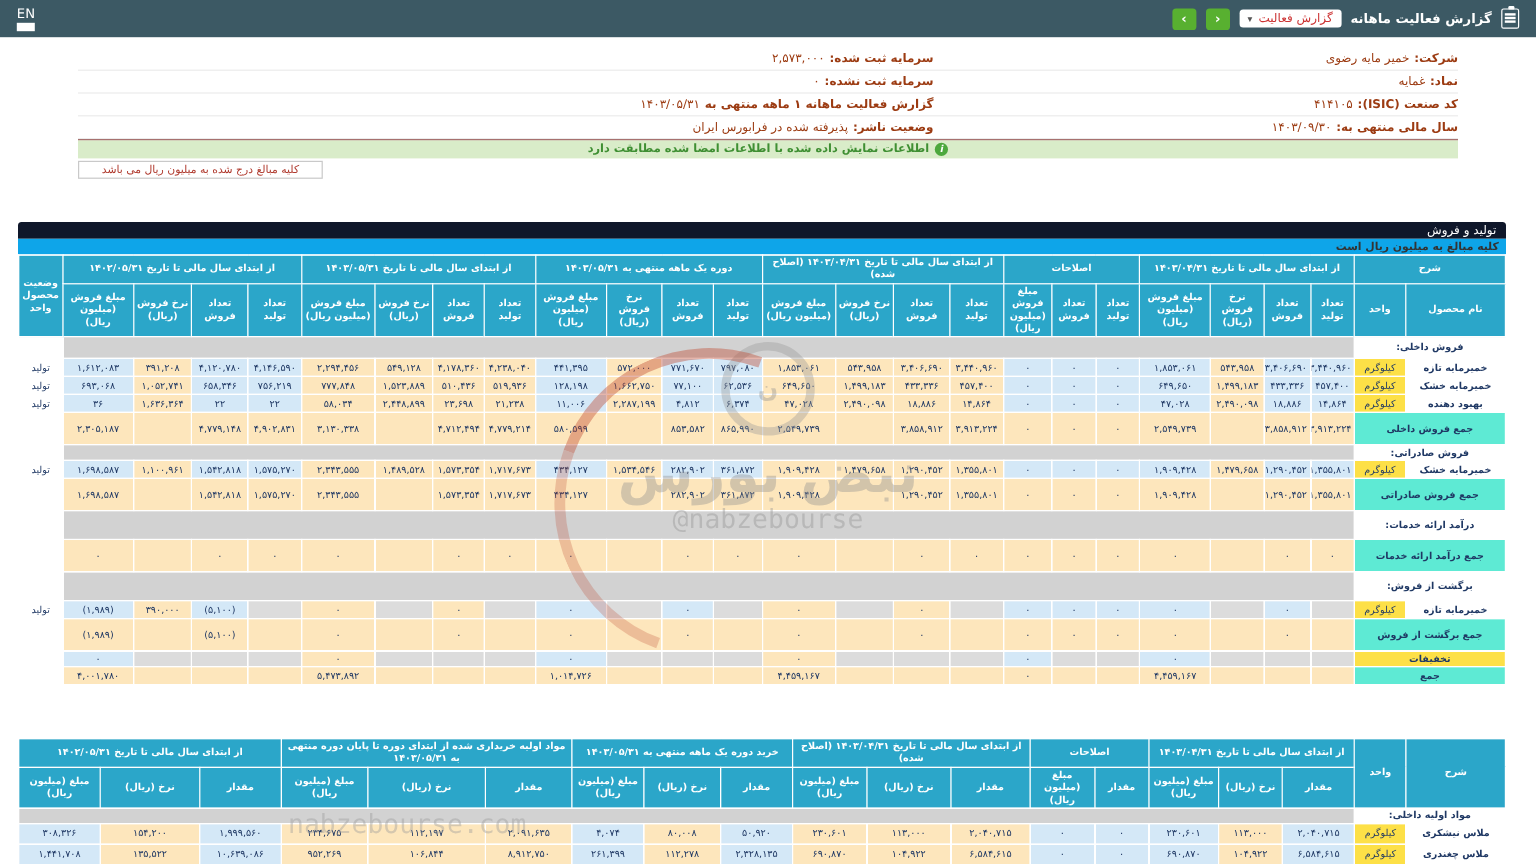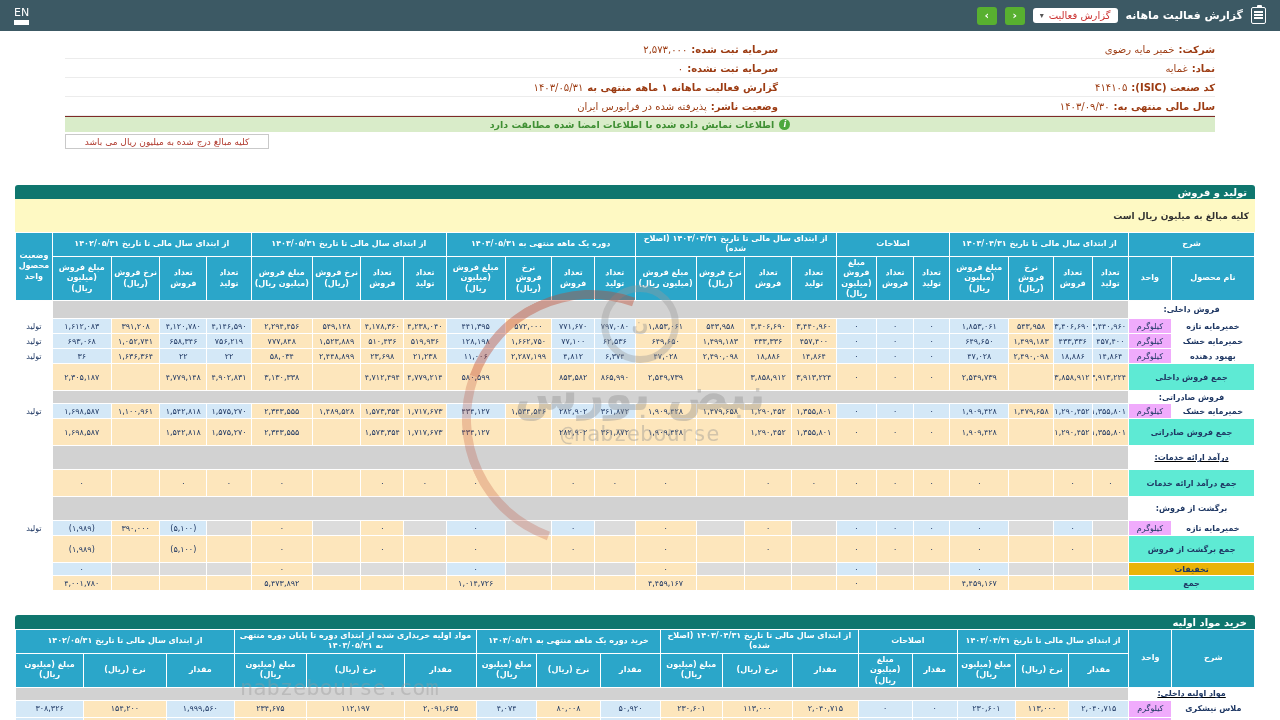--- a/index.html
+++ b/index.html
@@ -8,21 +8,21 @@
   
   .navbar{position:absolute;top:0;right:0;left:0;height:31px;background:#3c5964;
           display:flex;align-items:center;justify-content:space-between;padding:0 14px;box-sizing:border-box;}
   .nav-right{display:flex;align-items:center;gap:8px;}
   .nav-title{color:#fff;font-size:11px;font-weight:bold;}
   .nav-dd{background:#fff;border-radius:3px;padding:2px 7px;font-size:10px;color:#cc3333;
           display:flex;align-items:center;gap:5px;cursor:pointer;}
   .nav-dd .caret{color:#555;font-size:8px;}
   .nav-btn{width:20px;height:18px;background:#58b030;border-radius:3px;color:#fff;font-size:11px;
            display:flex;align-items:center;justify-content:center;cursor:pointer;font-weight:bold;}
-  .nav-lang{color:#fff;font-size:11px;border-bottom:5px solid #ffffff;padding-bottom:1px;cursor:pointer;}
+  .nav-lang{color:#fff;font-size:11px;border-bottom:7px solid #ffffff;padding-bottom:1px;cursor:pointer;}
   .clip-ic{width:13px;height:15px;border:1.5px solid #fff;border-radius:2px;position:relative;background:transparent;}
   .clip-ic:before{content:"";position:absolute;top:-3px;right:3px;width:5px;height:3px;background:#fff;border-radius:1px;}
   .clip-ic:after{content:"";position:absolute;top:3px;right:2px;left:2px;height:1.5px;background:#fff;box-shadow:0 3px 0 #fff,0 6px 0 #fff;}
   
   .info{position:absolute;right:65px;top:40px;width:1150px;border-bottom:3px double #7e2a27;}
   .info-row{display:flex;border-bottom:1px solid #ececec;height:18px;align-items:center;font-size:10px;}
   .info-cell{display:flex;justify-content:flex-start;align-items:center;gap:4px;color:#9c3b12;}
   .info-cell.r{width:38%;}
   .info-cell.l{width:62%;}
   .info-lbl{font-weight:bold;}
@@ -30,38 +30,38 @@
   .alert{position:absolute;right:65px;top:117px;width:1150px;height:15px;background:#d9ecc9;
          display:flex;align-items:center;justify-content:center;gap:5px;font-size:9.5px;color:#3f8f33;font-weight:bold;}
   .i-ic{width:11px;height:11px;border-radius:50%;background:#4ca83d;color:#fff;font-size:8px;font-weight:bold;
         display:flex;align-items:center;justify-content:center;font-style:italic;}
   
   .unit-note{position:absolute;left:65px;top:134px;width:202px;height:13px;border:1px solid #c9c9c9;
              font-size:9px;color:#b03a2e;display:flex;align-items:center;justify-content:center;background:#fff;}
   
   .tbl-wrap{position:absolute;right:25px;width:1240px;}
   #t1-wrap{top:185px;} #t2-wrap{top:615px;}
-  .tbl-title{background:#0f766e;color:#fff;font-size:10px;font-weight:bold;height:14px;
+  .tbl-title{background:#0f172a;color:#fff;font-size:10px;font-weight:normal;height:14px;
              display:flex;align-items:center;padding:0 8px;border-radius:3px 3px 0 0;}
-  .tbl-note{background:#fef9c3;font-size:9px;color:#333;height:13px;display:flex;align-items:center;padding:10px 6px;font-weight:bold;}
+  .tbl-note{background:#0ea5e9;font-size:9px;color:#333;height:13px;display:flex;align-items:center;padding:0 6px;font-weight:bold;}
   table.grid{border-collapse:collapse;table-layout:fixed;width:1240px;}
   table.grid th{background:#2ba6c9;color:#fff;font-size:8px;font-weight:bold;border:1px solid #fff;
                 padding:1px 2px;line-height:1.3;white-space:normal;}
   table.grid thead tr:first-child th{height:20px;}
   table.grid thead tr:last-child th{height:28px;}
   table.grid td{border:1px solid #fff;padding:0 2px;font-size:8px;color:#1f3864;text-align:center;
                 white-space:nowrap;overflow:hidden;}
   .c-p{background:#fde6bc;} .c-b{background:#d4e8f7;} .c-e{background:#dcdcdc;} .c-pe{background:#fde6bc;}
   .c-n{background:#fff;text-align:right;color:#17365d;font-weight:bold;}
-  .c-u{background:#f0abfc;color:#17365d;}
+  .c-u{background:#fde047;color:#17365d;}
   .c-s{background:#fff;color:#2e75b6;}
   .c-sec{background:#fff;color:#17365d;font-weight:bold;text-align:right;}
   .c-band{background:#d2d2d2;}
   .c-sum{background:#5eead4;color:#17365d;font-weight:bold;text-align:right;white-space:normal;line-height:1.15;}
-  .c-tkh{background:#eab308;color:#17365d;font-weight:bold;text-align:right;}
+  .c-tkh{background:#fde047;color:#17365d;font-weight:bold;text-align:right;}
   .c-nb{background:#d4e8f7;color:#cc0000;} .c-np{background:#fde6bc;color:#cc0000;}
   
   .wm{position:absolute;top:285px;right:420px;width:440px;text-align:center;opacity:.38;z-index:5;
       pointer-events:none;color:#8f8f8f;}
   .wm-logo{width:64px;height:64px;border:7px solid #9a9a9a;border-radius:50%;margin:0 auto 4px;
            display:flex;align-items:center;justify-content:center;font-size:20px;font-weight:bold;}
   .wm-fa{font-size:46px;font-weight:bold;}
   .wm-handle{font-size:22px;font-family:"DejaVu Sans Mono",monospace;direction:ltr;}
   .wm-domain{position:absolute;top:675px;left:240px;font-size:22px;color:#9a9a9a;opacity:.4;
              direction:ltr;z-index:5;pointer-events:none;font-family:"DejaVu Sans Mono",monospace;}
@@ -378,21 +378,21 @@
             <td class="c-p">۱,۷۱۷,۶۷۳</td>
             <td class="c-p">۱,۵۷۳,۳۵۴</td>
             <td class="c-pe"></td>
             <td class="c-p">۲,۳۴۳,۵۵۵</td>
             <td class="c-p">۱,۵۷۵,۲۷۰</td>
             <td class="c-p">۱,۵۴۲,۸۱۸</td>
             <td class="c-pe"></td>
             <td class="c-p">۱,۶۹۸,۵۸۷</td>
             <td class="c-s"></td>
           </tr>
-          <tr style="height: 24px; text-decoration: underline;">
+          <tr style="height: 24px;">
             <td class="c-sec" colspan="2">درآمد ارائه خدمات:</td>
             <td class="c-band" colspan="23"></td>
             <td class="c-s"></td>
           </tr>
           <tr style="height: 27px;">
             <td class="c-sum" colspan="2">جمع درآمد ارائه خدمات</td>
             <td class="c-p">۰</td>
             <td class="c-p">۰</td>
             <td class="c-pe"></td>
             <td class="c-p">۰</td>
@@ -530,21 +530,20 @@
             <td class="c-pe"></td>
             <td class="c-p">۴,۰۰۱,۷۸۰</td>
             <td class="c-s"></td>
           </tr>
         </tbody>
       </table>
     </div>
 </div>
 
 <div class="tbl-wrap" id="t2-wrap">
-  <div class="tbl-title">خرید مواد اولیه</div>
   <div id="t2">
       <table class="grid" dir="rtl">
         <colgroup>
           <col style="width: 80px;">
           <col style="width: 42px;">
           <col style="width: 58px;">
           <col style="width: 52px;">
           <col style="width: 56px;">
           <col style="width: 44px;">
           <col style="width: 52px;">
@@ -586,21 +585,21 @@
             <th>مبلغ (میلیون ریال)</th>
             <th>مقدار</th>
             <th>نرخ (ریال)</th>
             <th>مبلغ (میلیون ریال)</th>
             <th>مقدار</th>
             <th>نرخ (ریال)</th>
             <th>مبلغ (میلیون ریال)</th>
           </tr>
         </thead>
         <tbody>
-          <tr style="height: 13px; text-decoration: underline;">
+          <tr style="height: 13px;">
             <td class="c-sec" colspan="2">مواد اولیه داخلی:</td>
             <td class="c-band" colspan="17"></td>
           </tr>
           <tr style="height: 17px;">
             <td class="c-n">ملاس نیشکری</td>
             <td class="c-u">کیلوگرم</td>
             <td class="c-b">۲,۰۴۰,۷۱۵</td>
             <td class="c-p">۱۱۳,۰۰۰</td>
             <td class="c-b">۲۳۰,۶۰۱</td>
             <td class="c-b">۰</td>

